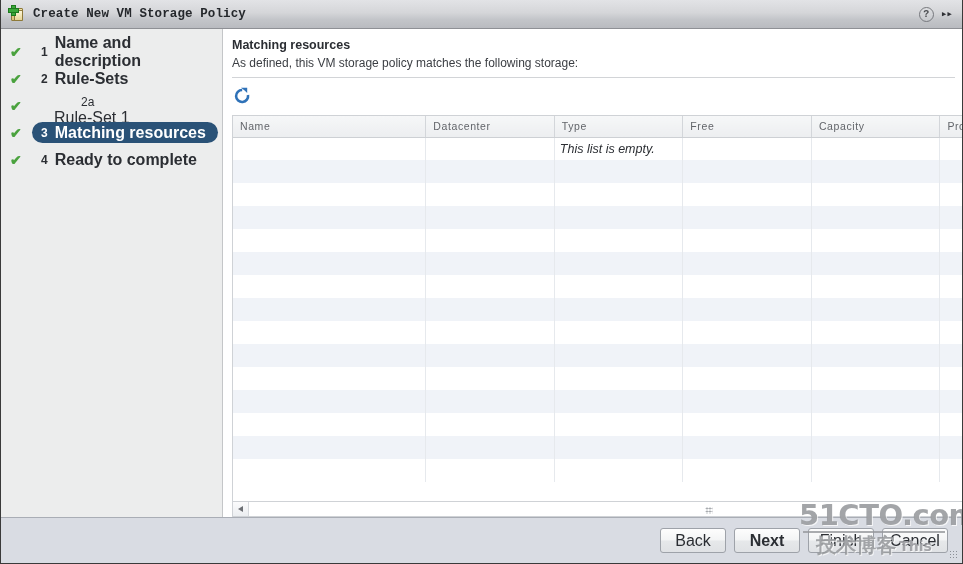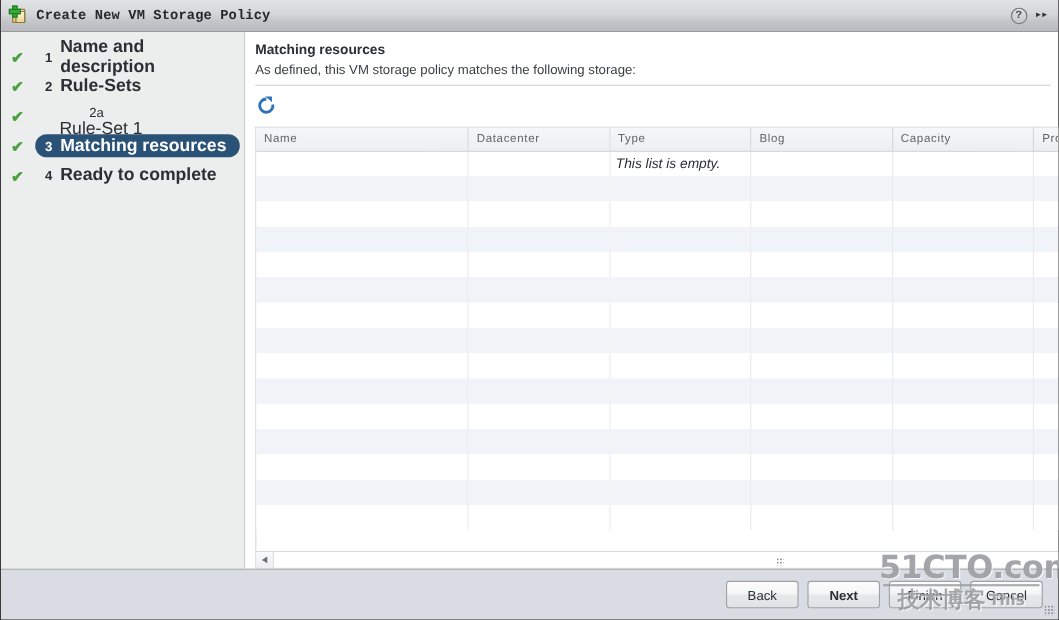--- a/index.html
+++ b/index.html
@@ -315,21 +315,21 @@
     padding-right: 14px;
     gap: 8px;
     position: relative;
   }
   .btn {
     width: 66px; height: 25px;
     border: 1px solid #9ea2a9;
     border-radius: 3px;
     background: linear-gradient(to bottom,#fdfdfd 0%,#f3f4f5 48%,#e6e8ea 52%,#e0e2e5 100%);
     font-family: "Liberation Sans", sans-serif;
-    font-size: 12px;
+    font-size: 16px;
     color: #2b2e33;
     cursor: pointer;
     padding: 0;
   }
   .btn.primary { font-weight: bold; }
   .resize-grip {
     position: absolute;
     right: 3px; bottom: 3px;
     width: 10px; height: 10px;
     background-image: radial-gradient(#8b8f96 0.8px, transparent 1px);
@@ -458,21 +458,21 @@
         </div>
 
         <div class="table-area">
           <div class="grid">
             <table class="tbl">
               <thead>
                 <tr>
                   <th style="width:180px">Name</th>
                   <th style="width:120px">Datacenter</th>
                   <th style="width:120px">Type</th>
-                  <th style="width:120px">Blog</th>
+                  <th style="width:120px">Free</th>
                   <th style="width:120px">Capacity</th>
                   <th style="width:120px">Provisione</th>
                 </tr>
               </thead>
               <tbody>
                   <tr class="r-odd">
                     <td style="width: 180px;"></td>
                     <td style="width: 120px;"></td>
                     <td style="width: 120px; font-style: italic;"><span class="empty-msg">This list is empty.</span></td>
                     <td style="width: 120px;"></td>

